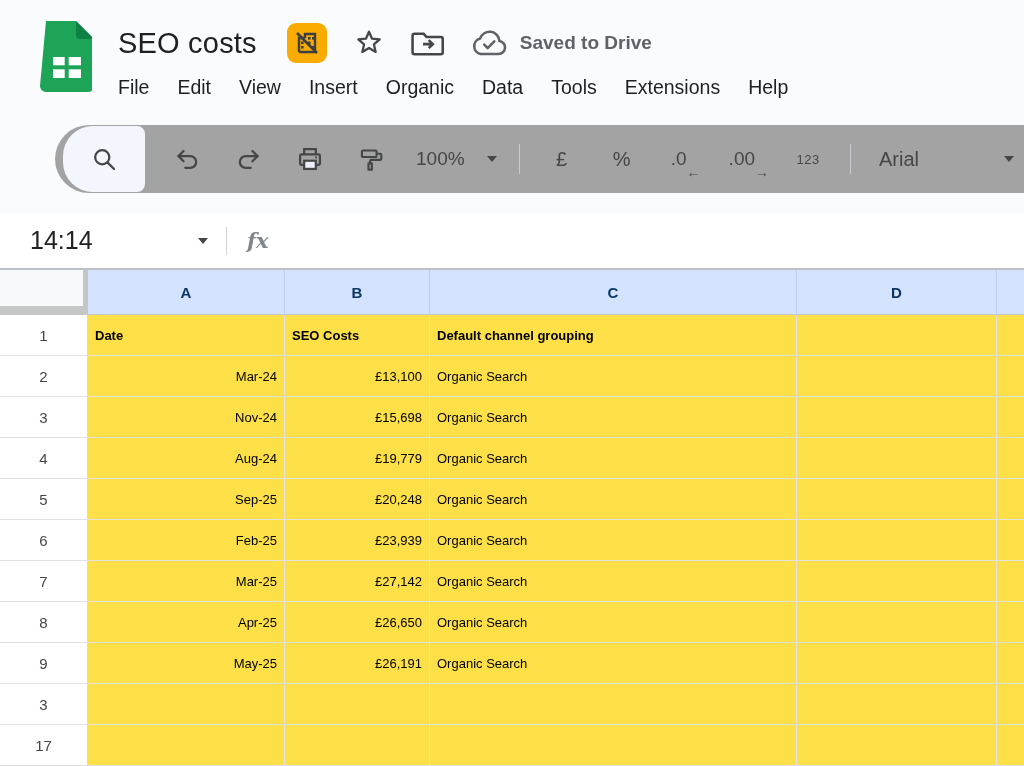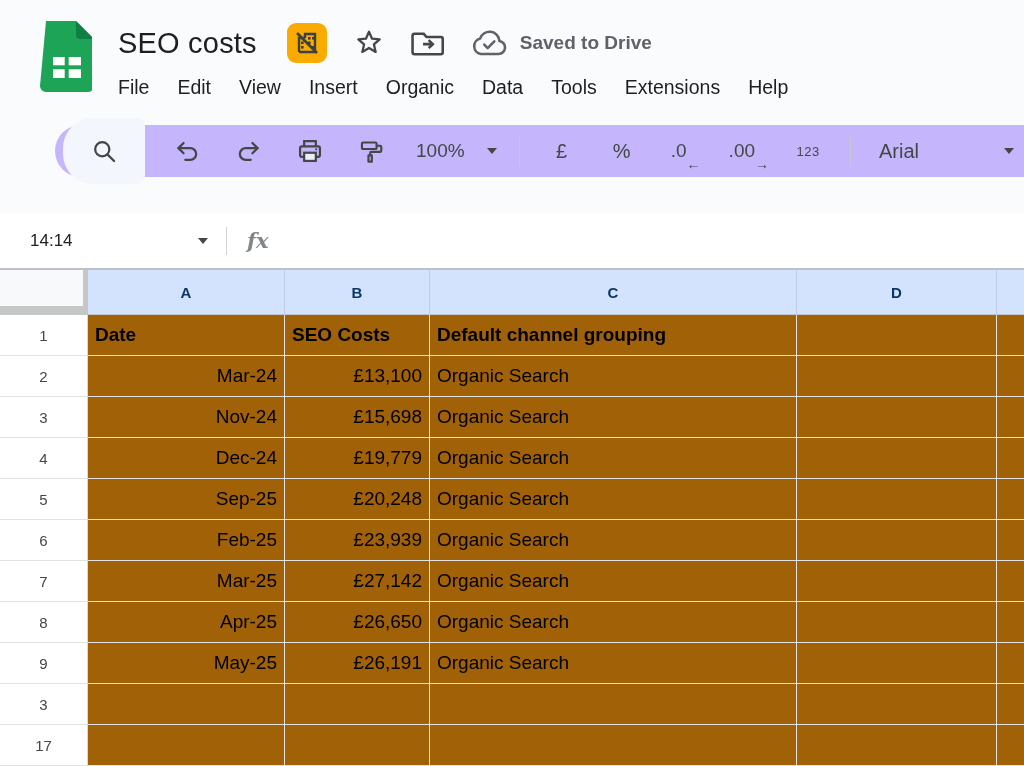--- a/index.html
+++ b/index.html
@@ -16,21 +16,21 @@
   .badge{margin-left:30px;display:flex;align-items:center;}
   .tstar{margin-left:26px;display:flex;align-items:center;}
   .tfolder{margin-left:26px;display:flex;align-items:center;}
   .tcloud{margin-left:26px;display:flex;align-items:center;}
   .saved{margin-left:12px;font-size:19px;color:#5f6368;font-weight:bold;}
   .menu-line{display:flex;align-items:center;height:42px;margin-left:-14px;}
   .menu-item{font-size:19.5px;color:#1f1f1f;padding:4px 14px;border-radius:6px;cursor:default;}
 
   
   .toolbar-band{height:101px;position:relative;background:#f9fbfd;}
-  .pill{position:absolute;left:55px;right:0;top:13px;height:52px;background:#c4b5fd;
+  .pill{position:absolute;left:55px;right:0;top:13px;height:68px;background:#a3a3a3;
     border-radius:37px 0 0 37px;display:flex;align-items:center;padding-left:8px;}
   .search-chip{background:#f3f6fc;border-radius:30px 8px 8px 30px;height:66px;width:82px;
     display:flex;align-items:center;justify-content:center;margin-right:12px;}
   .tbtn{display:flex;align-items:center;justify-content:center;min-width:26px;height:40px;
     color:#444746;margin:0 17px;position:relative;}
   .tbtn.text{font-size:20px;}
   .zoom-ctl{display:flex;align-items:center;margin:0 10px 0 14px;color:#444746;font-size:19px;}
   .caret{width:0;height:0;border-left:5.5px solid transparent;border-right:5.5px solid transparent;
     border-top:6.5px solid #444746;display:inline-block;}
   .zoom-ctl .caret{margin-left:22px;}
@@ -38,39 +38,39 @@
   .dec{font-size:19px;position:relative;padding-right:6px;}
   .dec-arrow{position:absolute;font-size:14px;right:-8px;bottom:-10px;}
   .fmt123{font-size:13px;letter-spacing:.5px;}
   .font-ctl{display:flex;align-items:center;color:#444746;font-size:20px;margin-left:16px;flex:1;
     padding-right:10px;justify-content:space-between;}
 
   
   .formula-row{height:55px;background:#fff;border-bottom:2px solid #bdc1c6;
     display:flex;align-items:center;}
   .name-box{width:178px;margin-left:30px;display:flex;align-items:center;
-    justify-content:space-between;font-size:17px;color:#202124;}
+    justify-content:space-between;font-size:25px;color:#202124;}
   .fsep{width:1px;height:28px;background:#d0d3d6;margin:0 14px 0 18px;}
   .fx{font-family:"DejaVu Serif",serif;font-style:italic;font-weight:600;font-size:21px;color:#80868b;
     margin-left:6px;}
   .formula-input{flex:1;height:100%;}
 
   
   .sheet{position:relative;background:#fff;}
   .band{display:flex;height:45px;}
   .corner{width:88px;box-sizing:border-box;background:#f8f9fa;
     border-right:5px solid #c4c7c5;border-bottom:9px solid #c4c7c5;}
   .hcell{box-sizing:border-box;background:#d3e3fd;color:#0b3666;font-size:15px;font-weight:700;
     display:flex;align-items:center;justify-content:center;
     border-right:1px solid #bccde9;border-bottom:1px solid #c2c5c9;}
   .row{display:flex;height:41px;}
   .rowhead{width:88px;box-sizing:border-box;background:#fff;color:#444746;font-size:15px;
     display:flex;align-items:center;justify-content:center;
     border-right:1px solid #d9d9d9;border-bottom:1px solid #e2e2e2;}
-  .cell{box-sizing:border-box;background:#a16207;font-size:19px;color:#000;
+  .cell{box-sizing:border-box;background:#fde047;font-size:13px;color:#000;
     display:flex;align-items:center;padding:0 7px;white-space:nowrap;overflow:hidden;
     border-right:1px solid #e2e2e2;border-bottom:1px solid #e2e2e2;}
   .cell.right{justify-content:flex-end;}
   .row.bold .cell{font-weight:700;}
   svg{display:block;}
 </style>
 </head>
 <body>
 
 <div class="app">
@@ -237,21 +237,21 @@
       <div class="row">
         <div class="rowhead">3</div>
         <div class="cell right" style="width: 197px;">Nov-24</div>
         <div class="cell right" style="width: 145px;">£15,698</div>
         <div class="cell" style="width: 367px;">Organic Search</div>
         <div class="cell" style="width: 200px;"></div>
         <div class="cell" style="flex: 1 1 0%; border-right: none;"></div>
       </div>
       <div class="row">
         <div class="rowhead">4</div>
-        <div class="cell right" style="width: 197px;">Dec-24</div>
+        <div class="cell right" style="width: 197px;">Aug-24</div>
         <div class="cell right" style="width: 145px;">£19,779</div>
         <div class="cell" style="width: 367px;">Organic Search</div>
         <div class="cell" style="width: 200px;"></div>
         <div class="cell" style="flex: 1 1 0%; border-right: none;"></div>
       </div>
       <div class="row">
         <div class="rowhead">5</div>
         <div class="cell right" style="width: 197px;">Sep-25</div>
         <div class="cell right" style="width: 145px;">£20,248</div>
         <div class="cell" style="width: 367px;">Organic Search</div>

